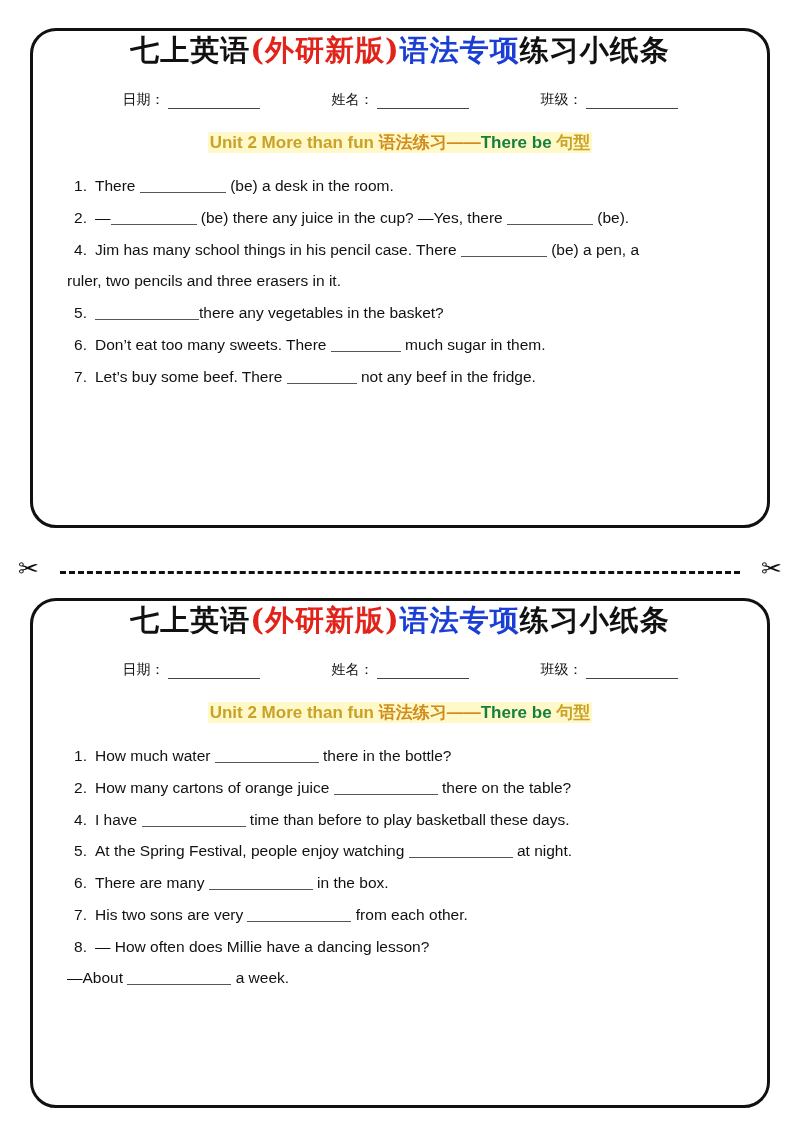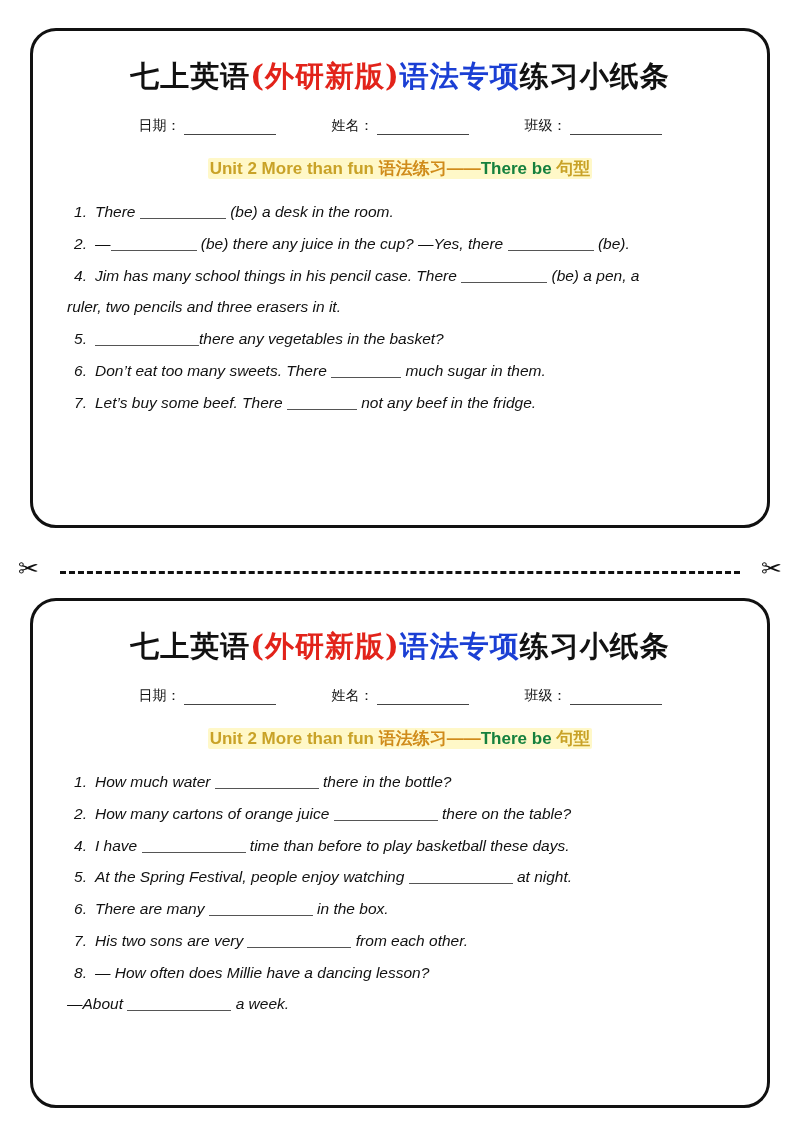--- a/index.html
+++ b/index.html
@@ -30,36 +30,35 @@
     border-radius: 26px;
     box-sizing: border-box;
     background: #fff;
   }
   #card-1 { top: 28px; height: 500px; }
   #card-2 { top: 598px; height: 510px; }
 
   
   .title {
     text-align: center;
-    margin-top: 26px;
     font-family: "DejaVu Serif", serif;
     font-weight: bold;
     font-size: 29px;
     letter-spacing: 1px;
     white-space: nowrap;
   }
   .t-black { color: #111; }
   .t-red   { color: #e2231a; }
   .t-blue  { color: #1b3fd4; }
 
   
   .meta {
     display: flex;
     justify-content: center;
-    gap: 56px;
+    gap: 72px;
     margin-top: 20px;
     font-size: 14px;
     color: #111;
     font-family: "Liberation Sans", sans-serif;
   }
   .meta-item {
     display: flex;
     align-items: flex-end;
     white-space: nowrap;
   }
@@ -95,21 +94,20 @@
   .questions {
     margin: 16px 34px 0 34px;
     color: #111;
     font-size: 15.5px;
     line-height: 2.05;
     font-family: "Liberation Sans", sans-serif;
   }
   .q {
     display: block;
     white-space: normal;
-    font-style: italic;
   }
   .q-num {
     display: inline-block;
     min-width: 20px;
     text-align: right;
     margin-right: 8px;
   }
   .blank {
     display: inline-block;
     border-bottom: 1px solid #555;

